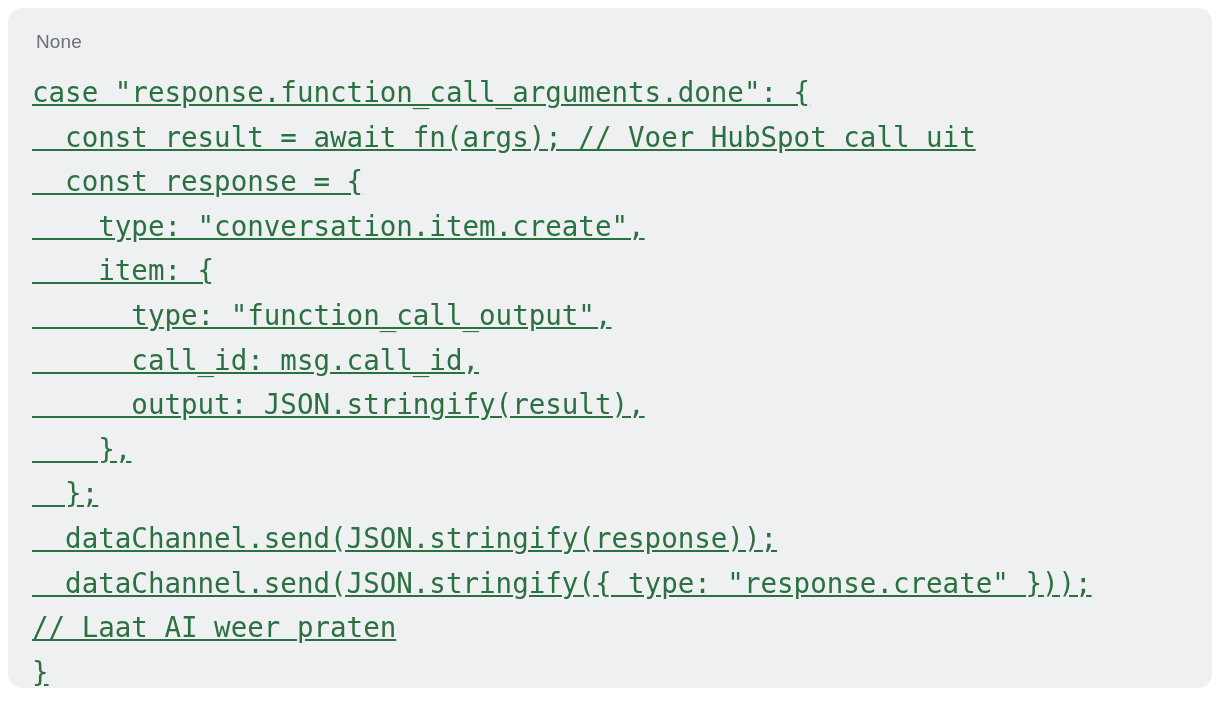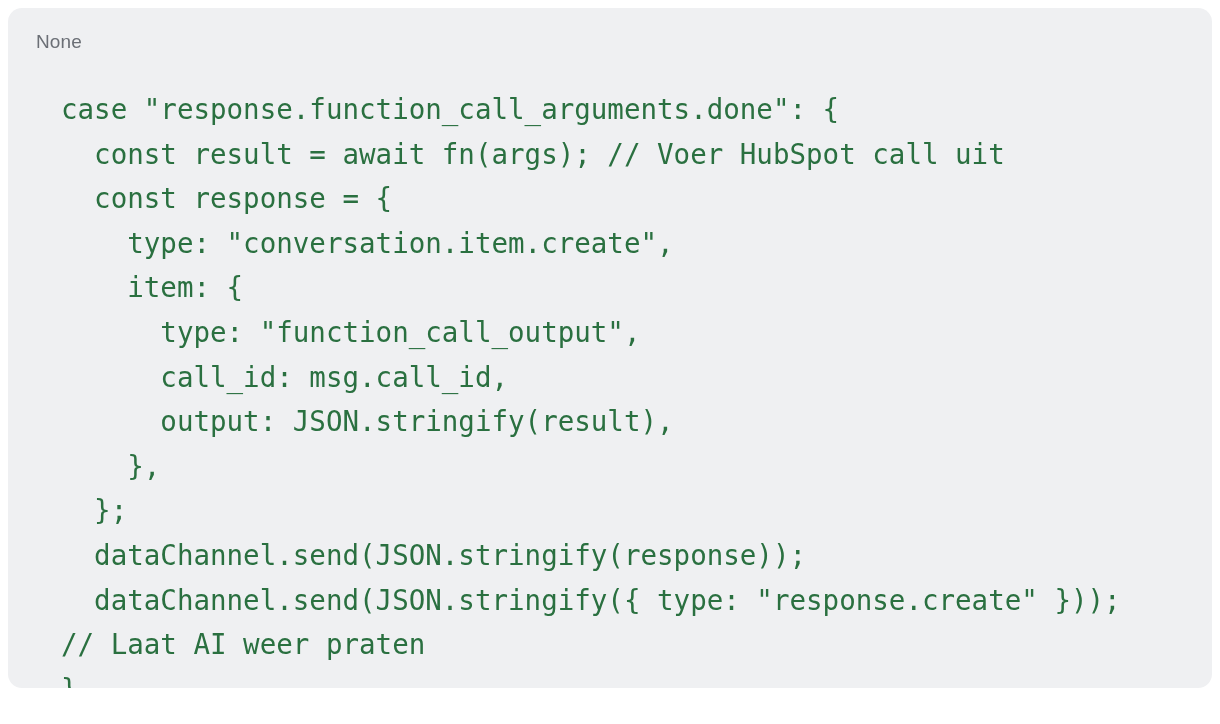--- a/index.html
+++ b/index.html
@@ -29,29 +29,30 @@
     font-family: "Liberation Sans", sans-serif;
     font-size: 19px;
     line-height: 24px;
     color: #6b6f76;
     padding-left: 28px;
     padding-bottom: 4px;
     letter-spacing: 0.1px;
     user-select: none;
   }
   #code-block {
-    margin: 17px;
-    padding: 12px 0 0 36px;
+    margin: 0;
+    padding: 12px 0 0 24px;
     font-family: "DejaVu Sans Mono", "Liberation Mono", monospace;
     font-size: 27.5px;
     line-height: 44.6px;
     color: #2a7040;
     white-space: pre;
     tab-size: 2;
     overflow: hidden;
+    text-decoration: underline;
   }
   .code-line {
     display: block;
     white-space: pre;
     min-height: 44.6px;
   }
 </style>
 </head>
 <body>
 

